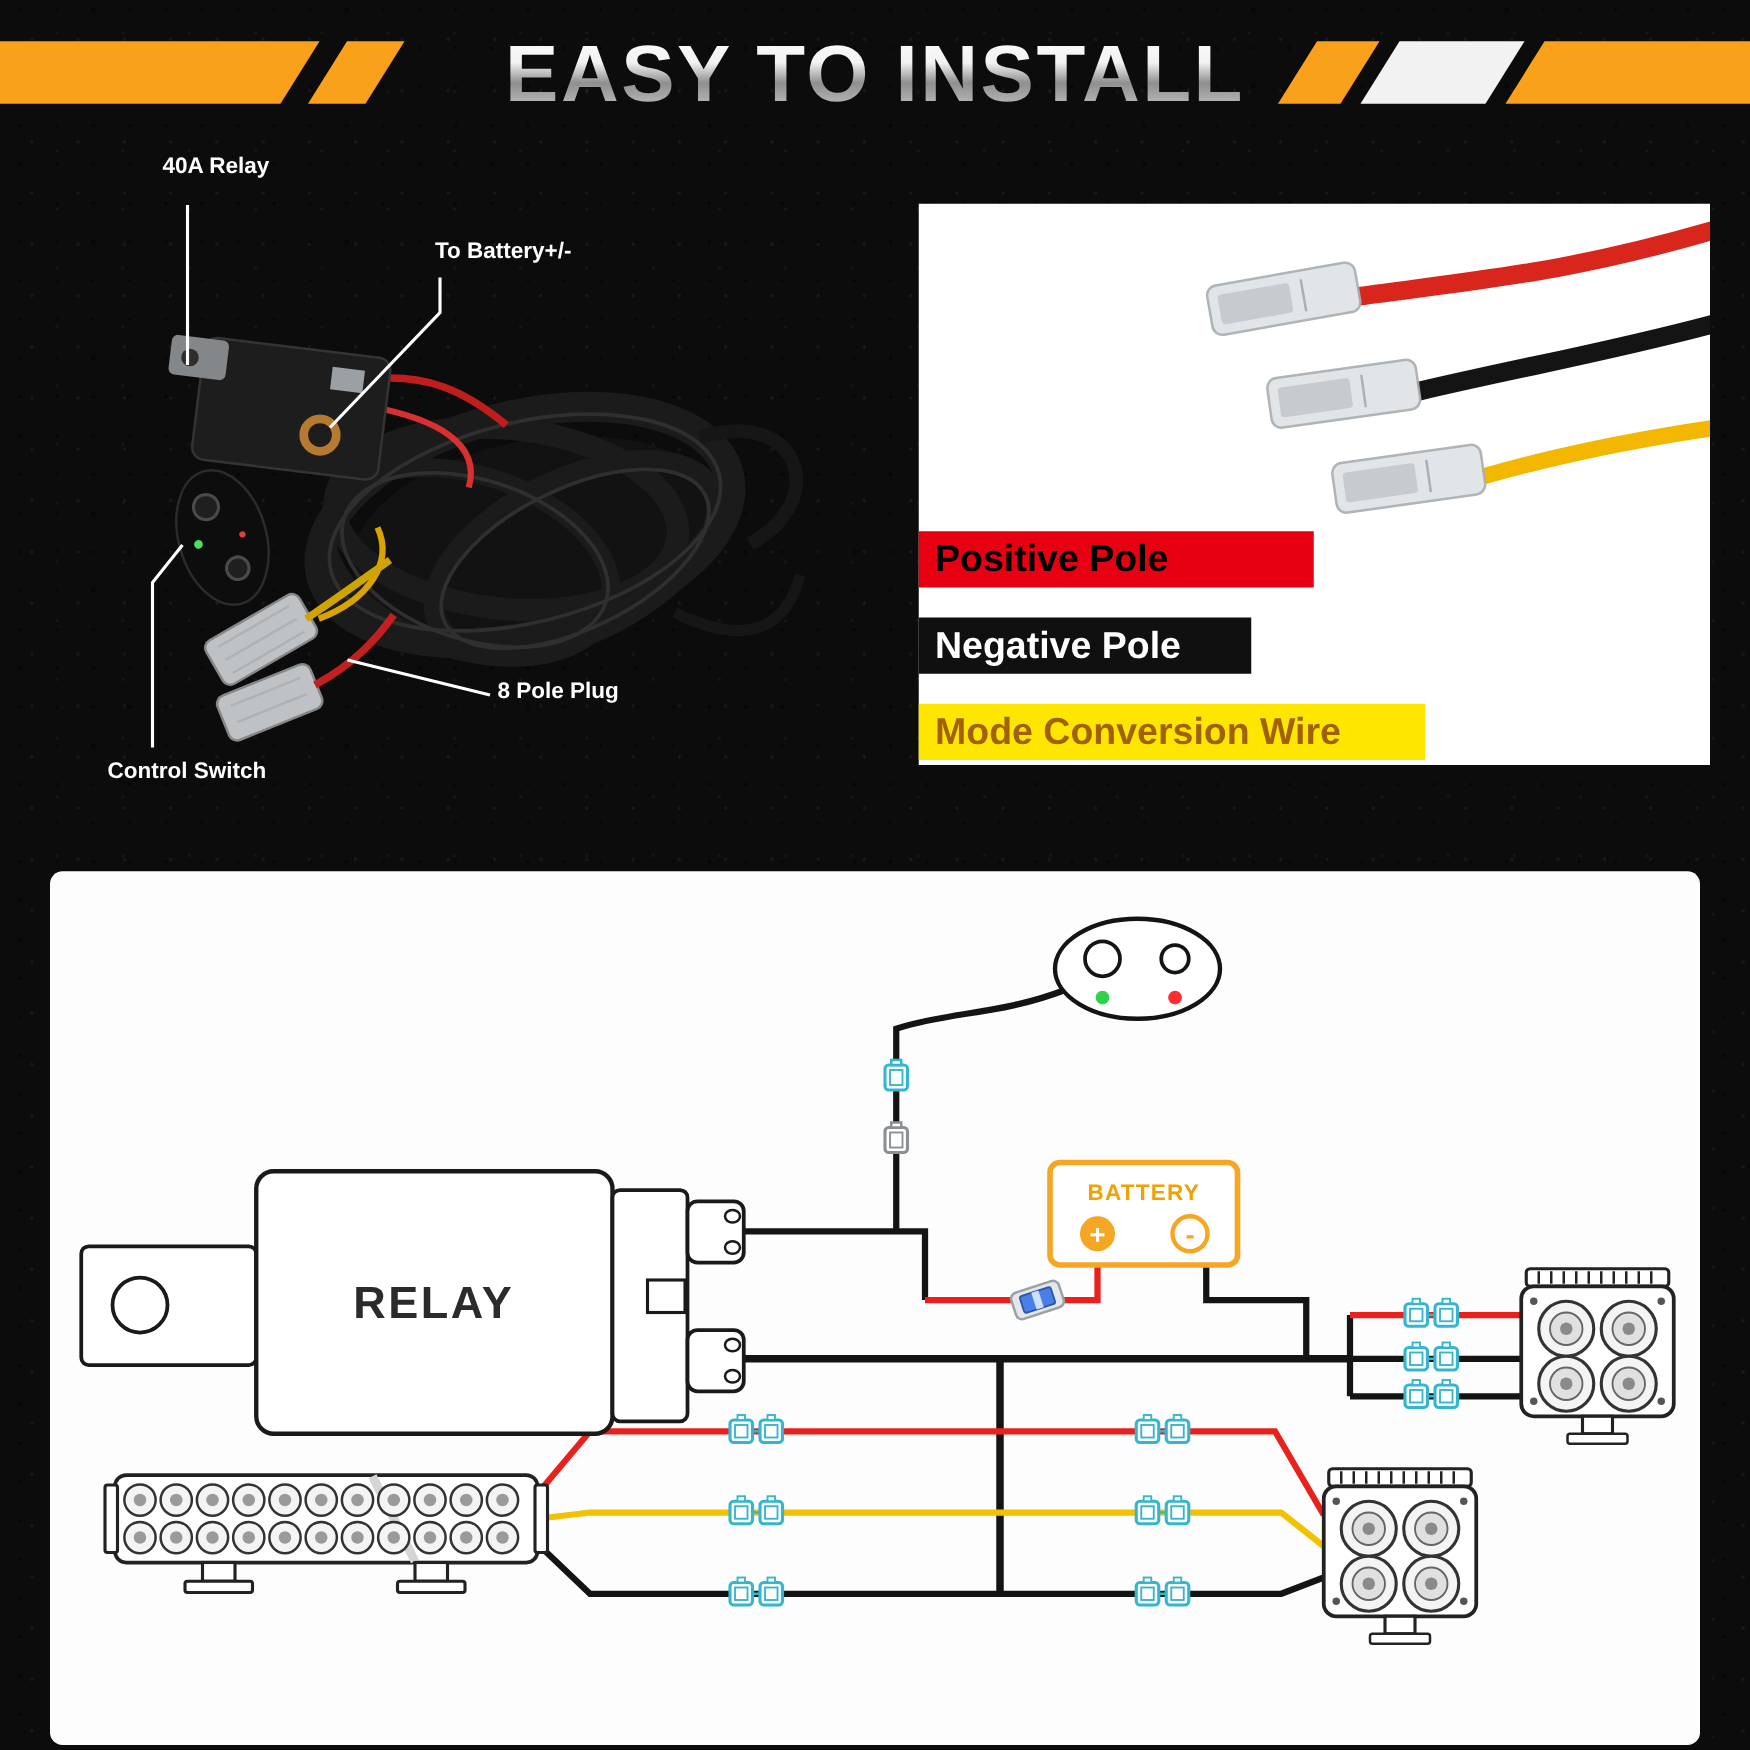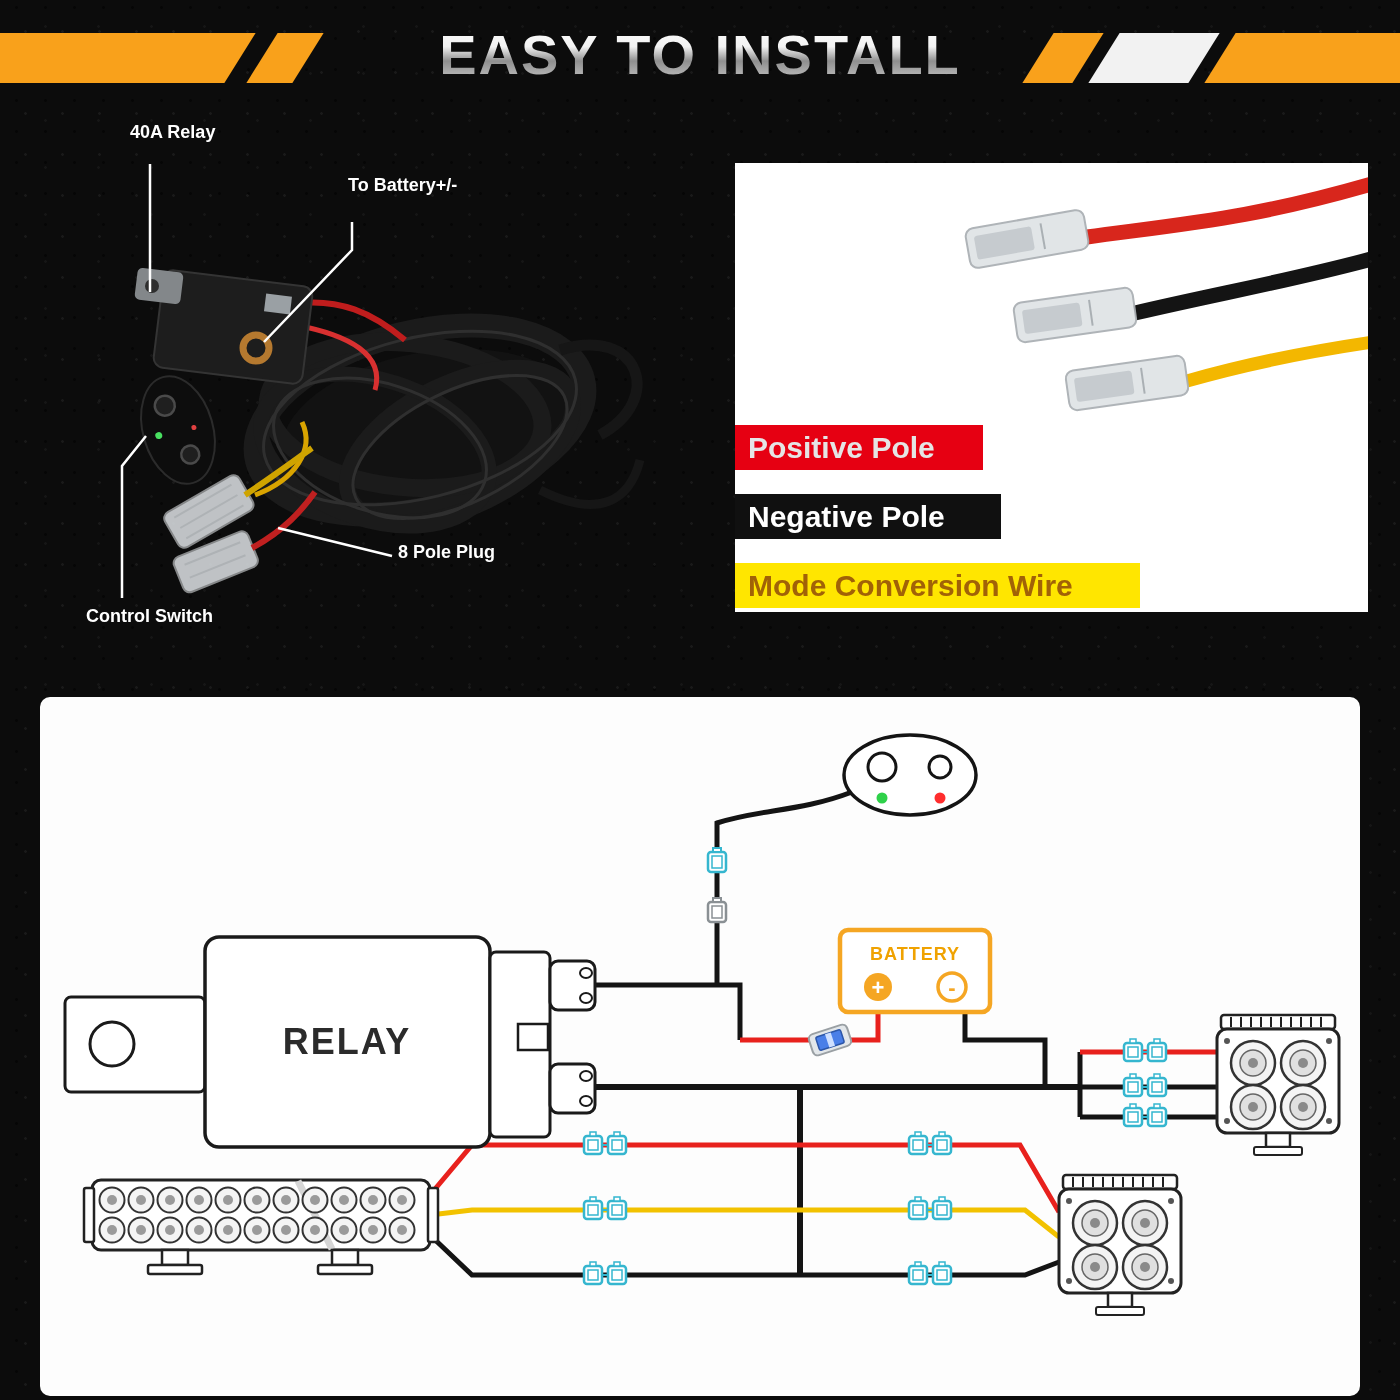--- a/index.html
+++ b/index.html
@@ -6,38 +6,38 @@
   body{font-family:"Liberation Sans",sans-serif;}
   .stage{position:relative;width:1400px;height:1400px;overflow:hidden;
     background-color:#0c0c0c;
     background-image:
       radial-gradient(circle, rgba(255,255,255,0.06) 1px, transparent 1.6px),
       radial-gradient(circle, rgba(255,255,255,0.045) 1px, transparent 1.6px),
       radial-gradient(circle, rgba(0,0,0,0.5) 1px, transparent 1.8px);
     background-size:37px 41px,53px 47px,29px 31px;
     background-position:7px 11px,19px 3px,2px 23px;}
   .title-wrap{position:absolute;top:22px;left:0;right:0;text-align:center;}
-  .title{display:inline-block;font-size:56px;font-weight:bold;letter-spacing:2px;
+  .title{display:inline-block;font-size:64px;font-weight:bold;letter-spacing:2px;
     background:linear-gradient(180deg,#ffffff 0%,#f2f2f2 38%,#8f8f8f 60%,#d2d2d2 100%);
     -webkit-background-clip:text;background-clip:text;color:transparent;}
   .stripe{position:absolute;top:33px;height:50px;transform:skewX(-32deg);}
   .s1{left:-70px;width:310px;background:#f9a11b;}
   .s2{left:262px;width:46px;background:#f9a11b;}
   .s3{left:1038px;width:50px;background:#f9a11b;}
   .s4{left:1104px;width:100px;background:#f2f2f2;}
   .s5{left:1220px;width:260px;background:#f9a11b;}
   .harness-svg{position:absolute;left:40px;top:100px;}
   .photo-label{position:absolute;color:#ffffff;font-weight:bold;font-size:18px;white-space:nowrap;}
   #lbl-relay{left:130px;top:122px;}
-  #lbl-batt{left:348px;top:175px;}
+  #lbl-batt{left:348px;top:190px;}
   #lbl-plug{left:398px;top:542px;}
   #lbl-switch{left:86px;top:606px;text-align:center;}
   .photo-panel{position:absolute;left:735px;top:163px;width:633px;height:449px;background:#ffffff;}
   .legend-item{position:absolute;left:0;height:45px;line-height:45px;font-size:30px;font-weight:bold;padding-left:13px;box-sizing:border-box;white-space:nowrap;}
-  .legend-red{top:262px;width:248px;background:#e60012;color:#e5e5e5;}
+  .legend-red{top:262px;width:316px;background:#e60012;color:#000000;}
   .legend-black{top:331px;width:266px;background:#101010;color:#ffffff;}
   .legend-yellow{top:400px;width:405px;background:#ffe600;color:#a16207;}
   .diagram-panel{position:absolute;left:40px;top:697px;width:1320px;height:699px;background:#fdfdfd;border-radius:10px;}
   svg text{font-family:"Liberation Sans",sans-serif;}
 </style>
 </head>
 <body>
 
 <div class="stage">
 

